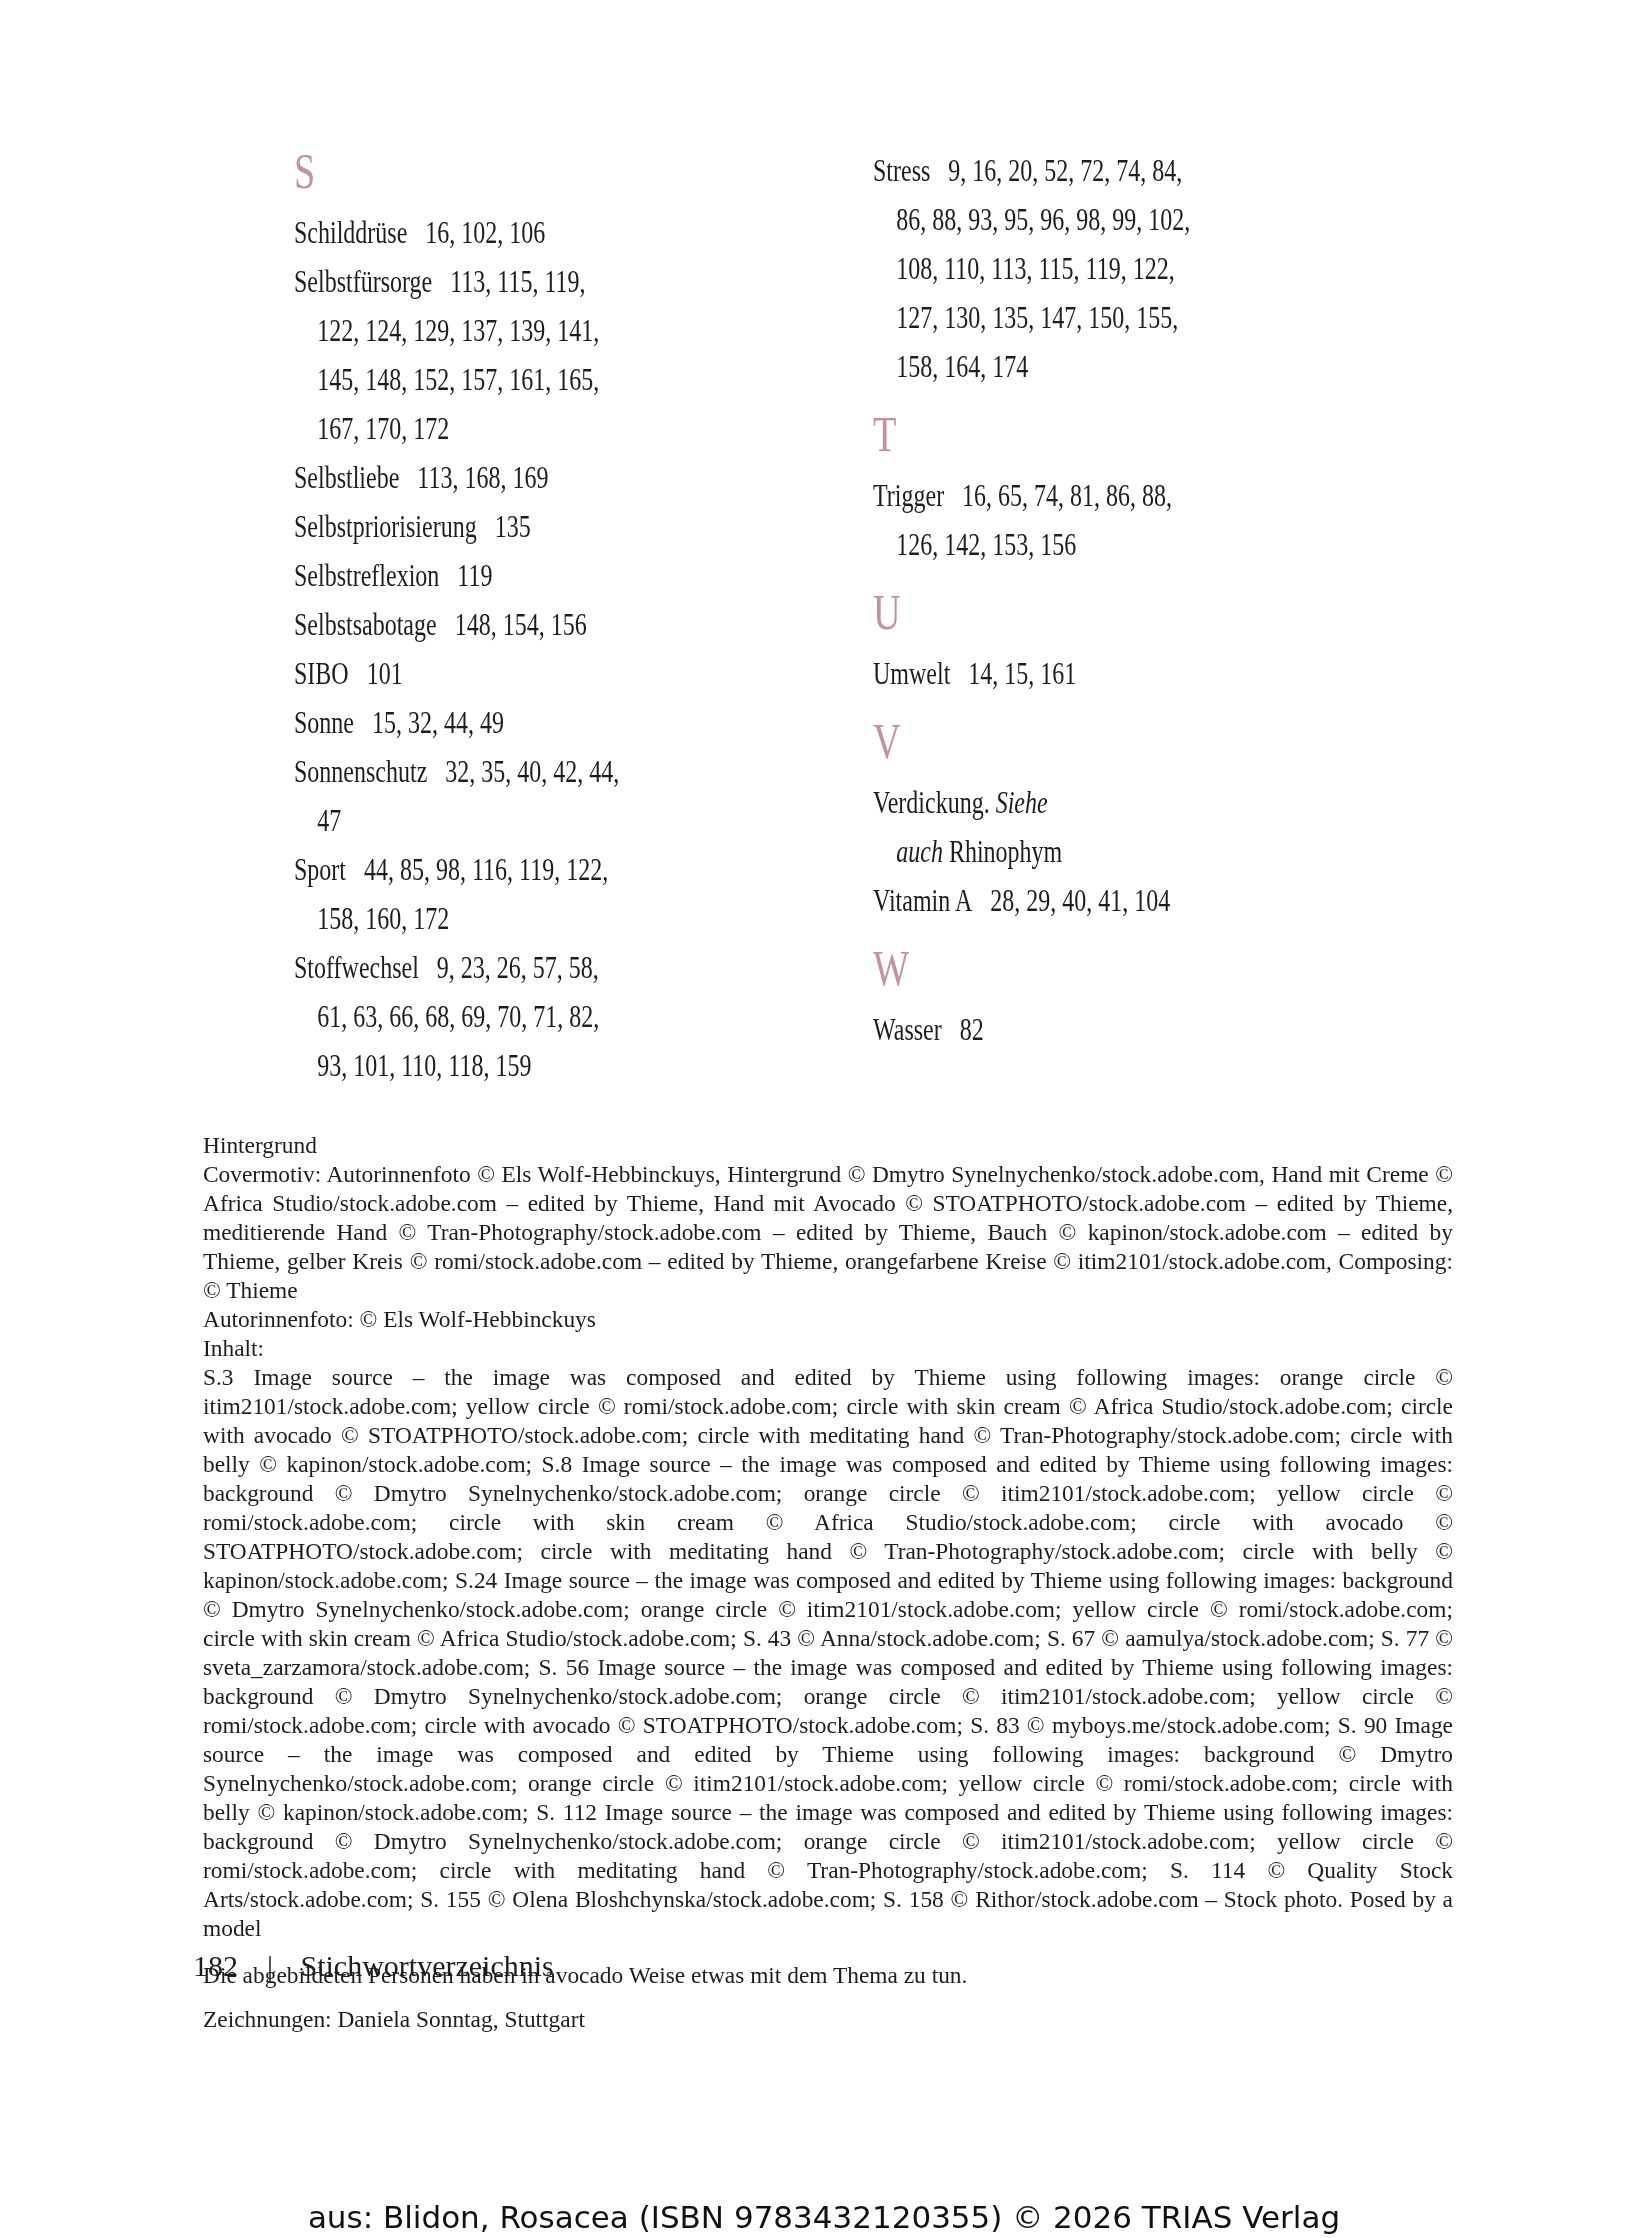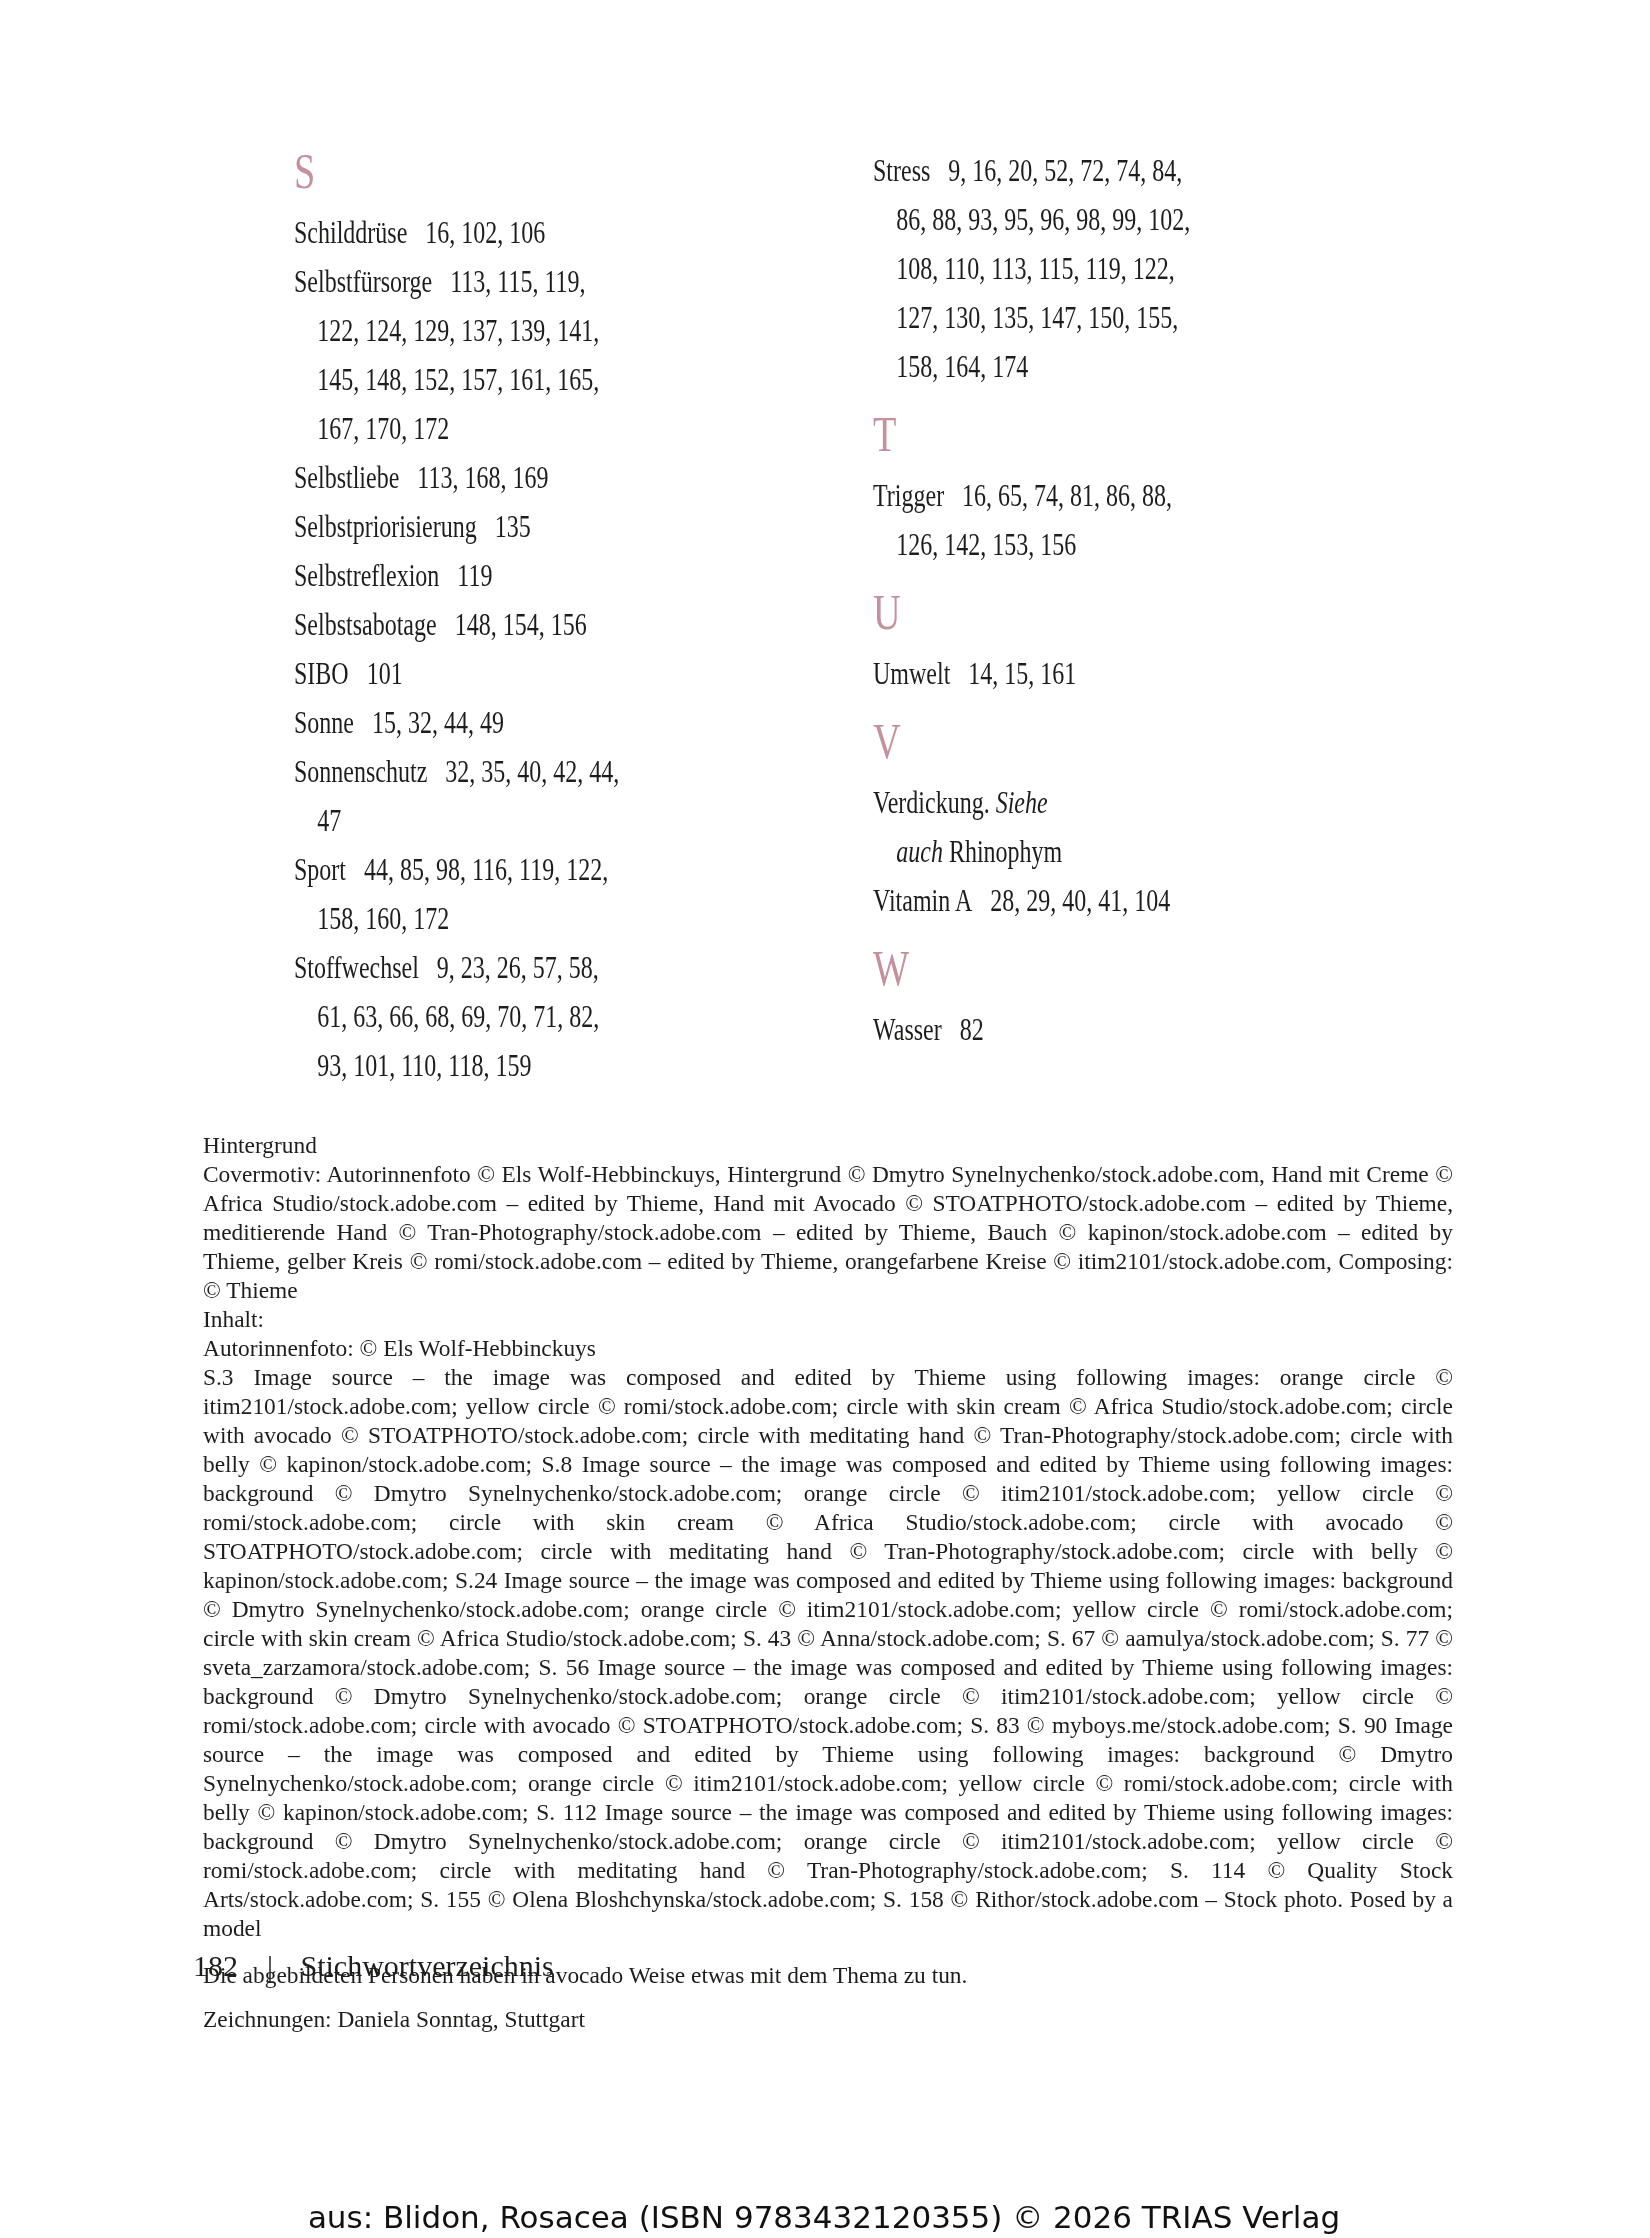--- a/index.html
+++ b/index.html
@@ -110,22 +110,22 @@
     <p class="entry"><span class="term">Verdickung.</span> <i>Siehe</i><br><i>auch</i> <span>Rhinophym</span></p>
     <p class="entry"><span class="term">Vitamin A</span><span class="pages">28, 29, 40, 41, 104</span></p>
 
     <div class="section-letter">W</div>
     <p class="entry"><span class="term">Wasser</span><span class="pages">82</span></p>
   </div>
 
   <div class="credits">
     <p class="heading">Hintergrund</p>
     <p class="para">Covermotiv: Autorinnenfoto © Els Wolf-Hebbinckuys, Hintergrund © Dmytro Synelnychenko/stock.adobe.com, Hand mit Creme © Africa Studio/stock.adobe.com – edited by Thieme, Hand mit Avocado © STOATPHOTO/stock.adobe.com – edited by Thieme, meditierende Hand © Tran-Photography/stock.adobe.com – edited by Thieme, Bauch © kapinon/stock.adobe.com – edited by Thieme, gelber Kreis © romi/stock.adobe.com – edited by Thieme, orangefarbene Kreise © itim2101/stock.adobe.com, Composing: © Thieme</p>
+    <p>Autorinnenfoto: © Els Wolf-Hebbinckuys</p>
     <p>Inhalt:</p>
-    <p>Autorinnenfoto: © Els Wolf-Hebbinckuys</p>
     <p class="para">S.3 Image source – the image was composed and edited by Thieme using following images: orange circle © itim2101/stock.adobe.com; yellow circle © romi/stock.adobe.com; circle with skin cream © Africa Studio/stock.adobe.com; circle with avocado © STOATPHOTO/stock.adobe.com; circle with meditating hand © Tran-Photography/stock.adobe.com; circle with belly © kapinon/stock.adobe.com; S.8 Image source – the image was composed and edited by Thieme using following images: background © Dmytro Synelnychenko/stock.adobe.com; orange circle © itim2101/stock.adobe.com; yellow circle © romi/stock.adobe.com; circle with skin cream © Africa Studio/stock.adobe.com; circle with avocado © STOATPHOTO/stock.adobe.com; circle with meditating hand © Tran-Photography/stock.adobe.com; circle with belly © kapinon/stock.adobe.com; S.24 Image source – the image was composed and edited by Thieme using following images: background © Dmytro Synelnychenko/stock.adobe.com; orange circle © itim2101/stock.adobe.com; yellow circle © romi/stock.adobe.com; circle with skin cream © Africa Studio/stock.adobe.com; S. 43 © Anna/stock.adobe.com; S. 67 © aamulya/stock.adobe.com; S. 77 © sveta_zarzamora/stock.adobe.com; S. 56 Image source – the image was composed and edited by Thieme using following images: background © Dmytro Synelnychenko/stock.adobe.com; orange circle © itim2101/stock.adobe.com; yellow circle © romi/stock.adobe.com; circle with avocado © STOATPHOTO/stock.adobe.com; S. 83 © myboys.me/stock.adobe.com; S. 90 Image source – the image was composed and edited by Thieme using following images: background © Dmytro Synelnychenko/stock.adobe.com; orange circle © itim2101/stock.adobe.com; yellow circle © romi/stock.adobe.com; circle with belly © kapinon/stock.adobe.com; S. 112 Image source – the image was composed and edited by Thieme using following images: background © Dmytro Synelnychenko/stock.adobe.com; orange circle © itim2101/stock.adobe.com; yellow circle © romi/stock.adobe.com; circle with meditating hand © Tran-Photography/stock.adobe.com; S. 114 © Quality Stock Arts/stock.adobe.com; S. 155 © Olena Bloshchynska/stock.adobe.com; S. 158 © Rithor/stock.adobe.com – Stock photo. Posed by a model</p>
     <p class="disclaimer">Die abgebildeten Personen haben in avocado Weise etwas mit dem Thema zu tun.</p>
     <p class="drawings">Zeichnungen: Daniela Sonntag, Stuttgart</p>
   </div>
 
   <div class="footer">
     <span>182</span>
     <span class="sep">|</span>
     <span class="chapter">Stichwortverzeichnis</span>
   </div>

